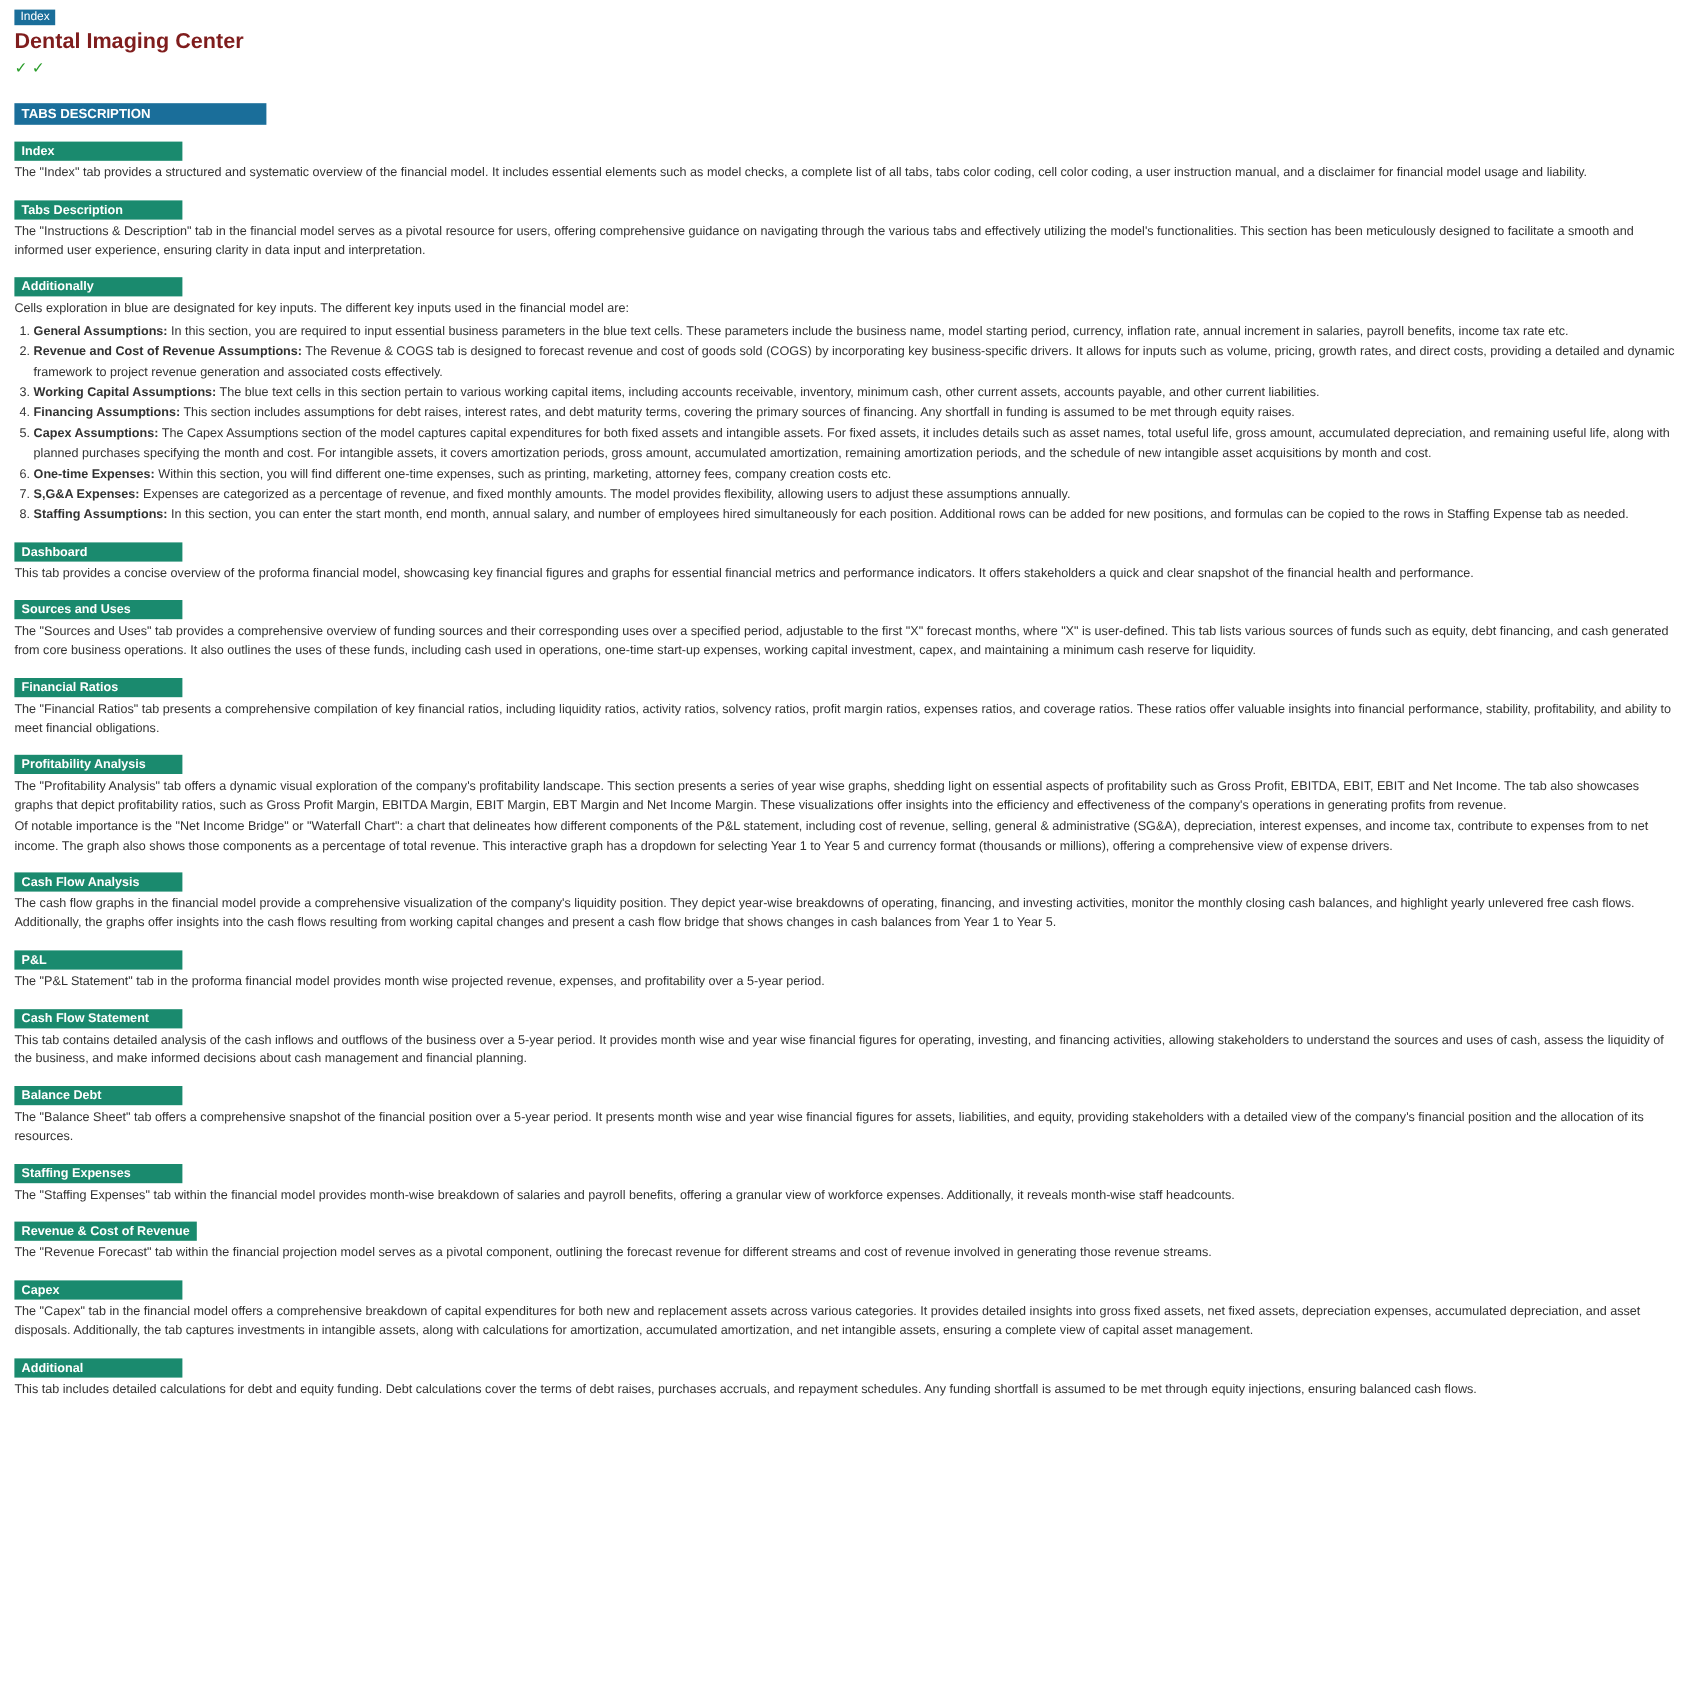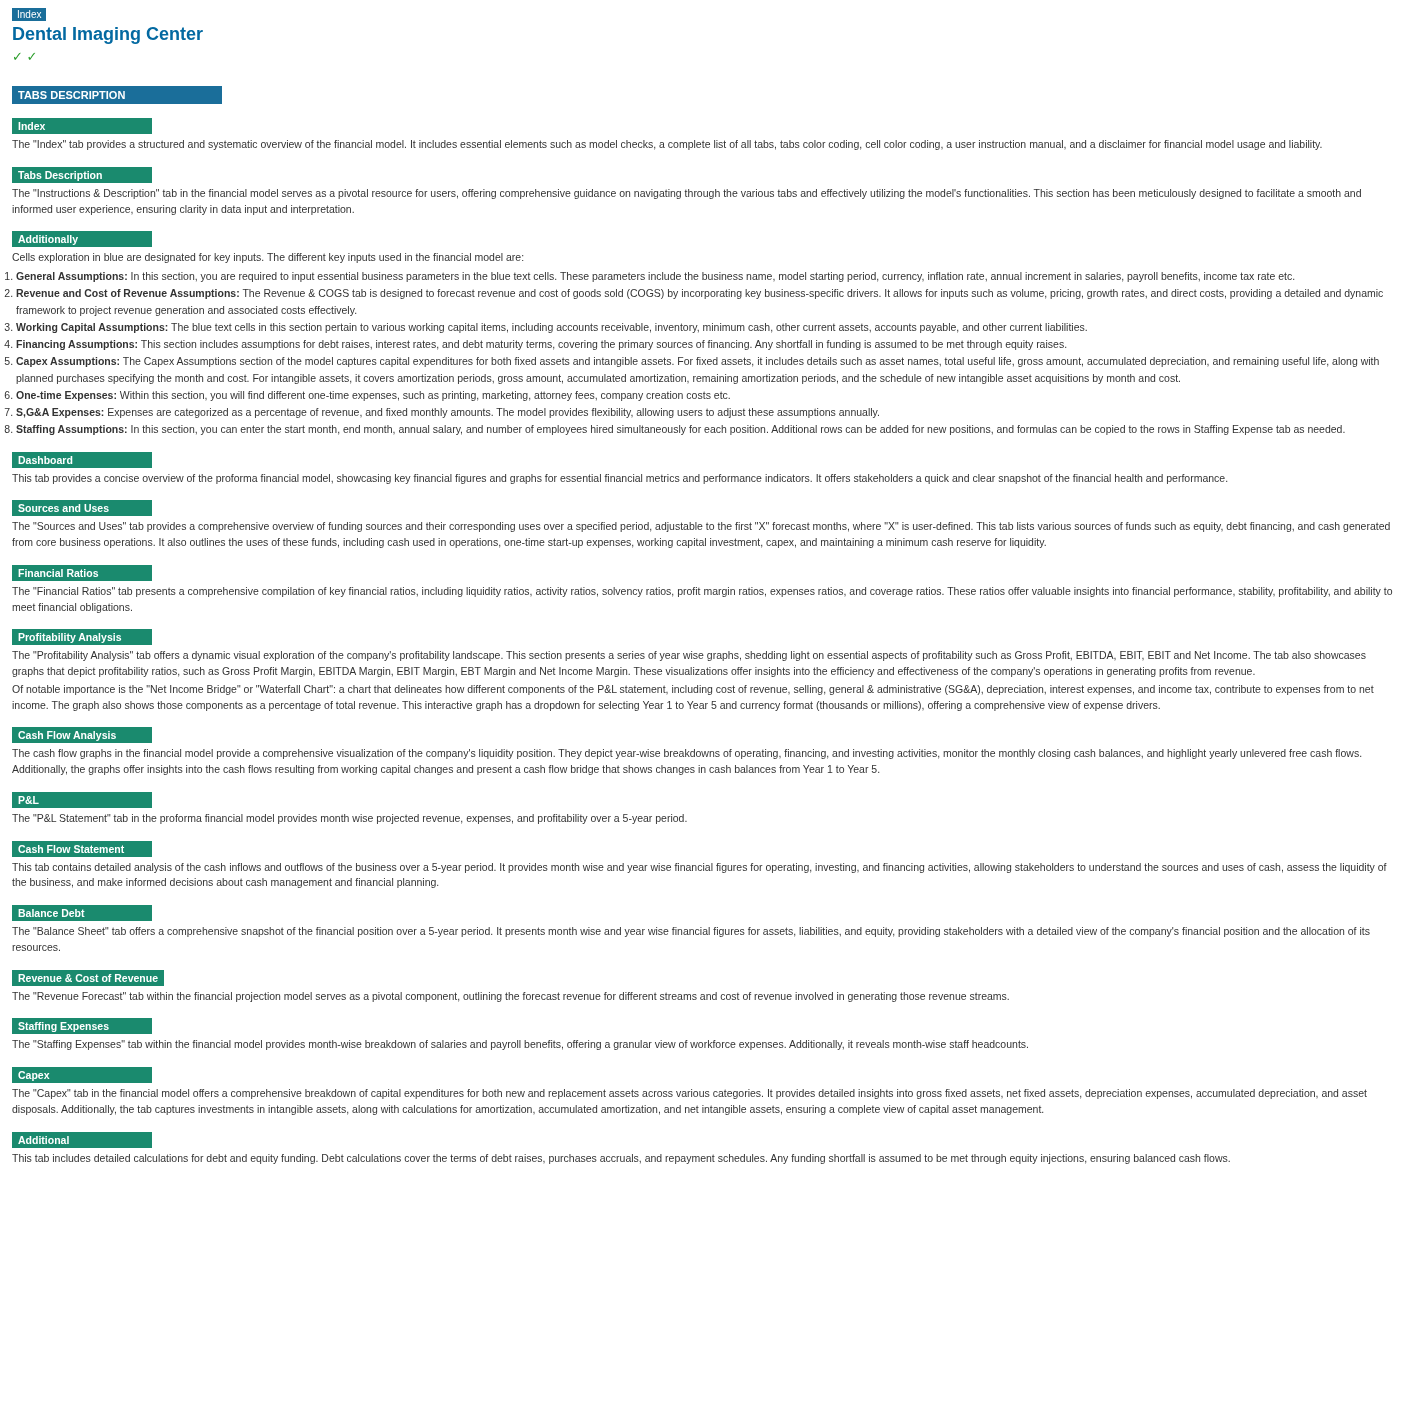--- a/index.html
+++ b/index.html
@@ -15,21 +15,21 @@
       display: inline-block;
       background: #1a6e9a;
       color: #fff;
       font-size: 10px;
       padding: 1px 5px;
       margin-bottom: 3px;
     }
     .page-title {
       font-size: 18px;
       font-weight: bold;
-      color: #0369a1;
+      color: #7f1d1d;
       margin-bottom: 4px;
     }
     .checkmarks {
       color: #2a9d2a;
       font-size: 13px;
       margin-bottom: 10px;
     }
     .section-header {
       background: #1a6e9a;
       color: #fff;
@@ -52,21 +52,21 @@
       display: inline-block;
       min-width: 140px;
     }
     p {
       font-size: 10.5px;
       line-height: 1.5;
       margin-bottom: 2px;
       color: #333;
     }
     .assumptions-list {
-      margin-left: 4px;
+      margin-left: 16px;
       margin-bottom: 4px;
     }
     .assumptions-list li {
       font-size: 10.5px;
       line-height: 1.55;
       color: #333;
       margin-bottom: 1px;
     }
     .assumptions-list li span.bold {
       font-weight: bold;
@@ -100,20 +100,20 @@
         <li><span class="bold">Staffing Assumptions:</span> In this section, you can enter the start month, end month, annual salary, and number of employees hired simultaneously for each position. Additional rows can be added for new positions, and formulas can be copied to the rows in Staffing Expense tab as needed.</li>
       </ol></div>
     <div class="tab-block"><div class="tab-label">Dashboard</div><p>This tab provides a concise overview of the proforma financial model, showcasing key financial figures and graphs for essential financial metrics and performance indicators. It offers stakeholders a quick and clear snapshot of the financial health and performance.</p></div>
     <div class="tab-block"><div class="tab-label">Sources and Uses</div><p>The "Sources and Uses" tab provides a comprehensive overview of funding sources and their corresponding uses over a specified period, adjustable to the first "X" forecast months, where "X" is user-defined. This tab lists various sources of funds such as equity, debt financing, and cash generated from core business operations. It also outlines the uses of these funds, including cash used in operations, one-time start-up expenses, working capital investment, capex, and maintaining a minimum cash reserve for liquidity.</p></div>
     <div class="tab-block"><div class="tab-label">Financial Ratios</div><p>The "Financial Ratios" tab presents a comprehensive compilation of key financial ratios, including liquidity ratios, activity ratios, solvency ratios, profit margin ratios, expenses ratios, and coverage ratios. These ratios offer valuable insights into financial performance, stability, profitability, and ability to meet financial obligations.</p></div>
     <div class="tab-block"><div class="tab-label">Profitability Analysis</div><p>The "Profitability Analysis" tab offers a dynamic visual exploration of the company's profitability landscape. This section presents a series of year wise graphs, shedding light on essential aspects of profitability such as Gross Profit, EBITDA, EBIT, EBIT and Net Income. The tab also showcases graphs that depict profitability ratios, such as Gross Profit Margin, EBITDA Margin, EBIT Margin, EBT Margin and Net Income Margin. These visualizations offer insights into the efficiency and effectiveness of the company's operations in generating profits from revenue.</p><p>Of notable importance is the "Net Income Bridge" or "Waterfall Chart": a chart that delineates how different components of the P&amp;L statement, including cost of revenue, selling, general &amp; administrative (SG&amp;A), depreciation, interest expenses, and income tax, contribute to expenses from to net income. The graph also shows those components as a percentage of total revenue. This interactive graph has a dropdown for selecting Year 1 to Year 5 and currency format (thousands or millions), offering a comprehensive view of expense drivers.</p></div>
     <div class="tab-block"><div class="tab-label">Cash Flow Analysis</div><p>The cash flow graphs in the financial model provide a comprehensive visualization of the company's liquidity position. They depict year-wise breakdowns of operating, financing, and investing activities, monitor the monthly closing cash balances, and highlight yearly unlevered free cash flows. Additionally, the graphs offer insights into the cash flows resulting from working capital changes and present a cash flow bridge that shows changes in cash balances from Year 1 to Year 5.</p></div>
     <div class="tab-block"><div class="tab-label">P&amp;L</div><p>The "P&amp;L Statement" tab in the proforma financial model provides month wise projected revenue, expenses, and profitability over a 5-year period.</p></div>
     <div class="tab-block"><div class="tab-label">Cash Flow Statement</div><p>This tab contains detailed analysis of the cash inflows and outflows of the business over a 5-year period. It provides month wise and year wise financial figures for operating, investing, and financing activities, allowing stakeholders to understand the sources and uses of cash, assess the liquidity of the business, and make informed decisions about cash management and financial planning.</p></div>
     <div class="tab-block"><div class="tab-label">Balance Debt</div><p>The "Balance Sheet" tab offers a comprehensive snapshot of the financial position over a 5-year period. It presents month wise and year wise financial figures for assets, liabilities, and equity, providing stakeholders with a detailed view of the company's financial position and the allocation of its resources.</p></div>
+    <div class="tab-block"><div class="tab-label">Staffing Expenses</div><p>The "Staffing Expenses" tab within the financial model provides month-wise breakdown of salaries and payroll benefits, offering a granular view of workforce expenses. Additionally, it reveals month-wise staff headcounts.</p></div>
     <div class="tab-block"><div class="tab-label">Revenue &amp; Cost of Revenue</div><p>The "Revenue Forecast" tab within the financial projection model serves as a pivotal component, outlining the forecast revenue for different streams and cost of revenue involved in generating those revenue streams.</p></div>
-    <div class="tab-block"><div class="tab-label">Staffing Expenses</div><p>The "Staffing Expenses" tab within the financial model provides month-wise breakdown of salaries and payroll benefits, offering a granular view of workforce expenses. Additionally, it reveals month-wise staff headcounts.</p></div>
     <div class="tab-block"><div class="tab-label">Capex</div><p>The "Capex" tab in the financial model offers a comprehensive breakdown of capital expenditures for both new and replacement assets across various categories. It provides detailed insights into gross fixed assets, net fixed assets, depreciation expenses, accumulated depreciation, and asset disposals. Additionally, the tab captures investments in intangible assets, along with calculations for amortization, accumulated amortization, and net intangible assets, ensuring a complete view of capital asset management.</p></div>
     <div class="tab-block"><div class="tab-label">Additional</div><p>This tab includes detailed calculations for debt and equity funding. Debt calculations cover the terms of debt raises, purchases accruals, and repayment schedules. Any funding shortfall is assumed to be met through equity injections, ensuring balanced cash flows.</p></div>
   </div>
 
 
 
 
 </body></html>

